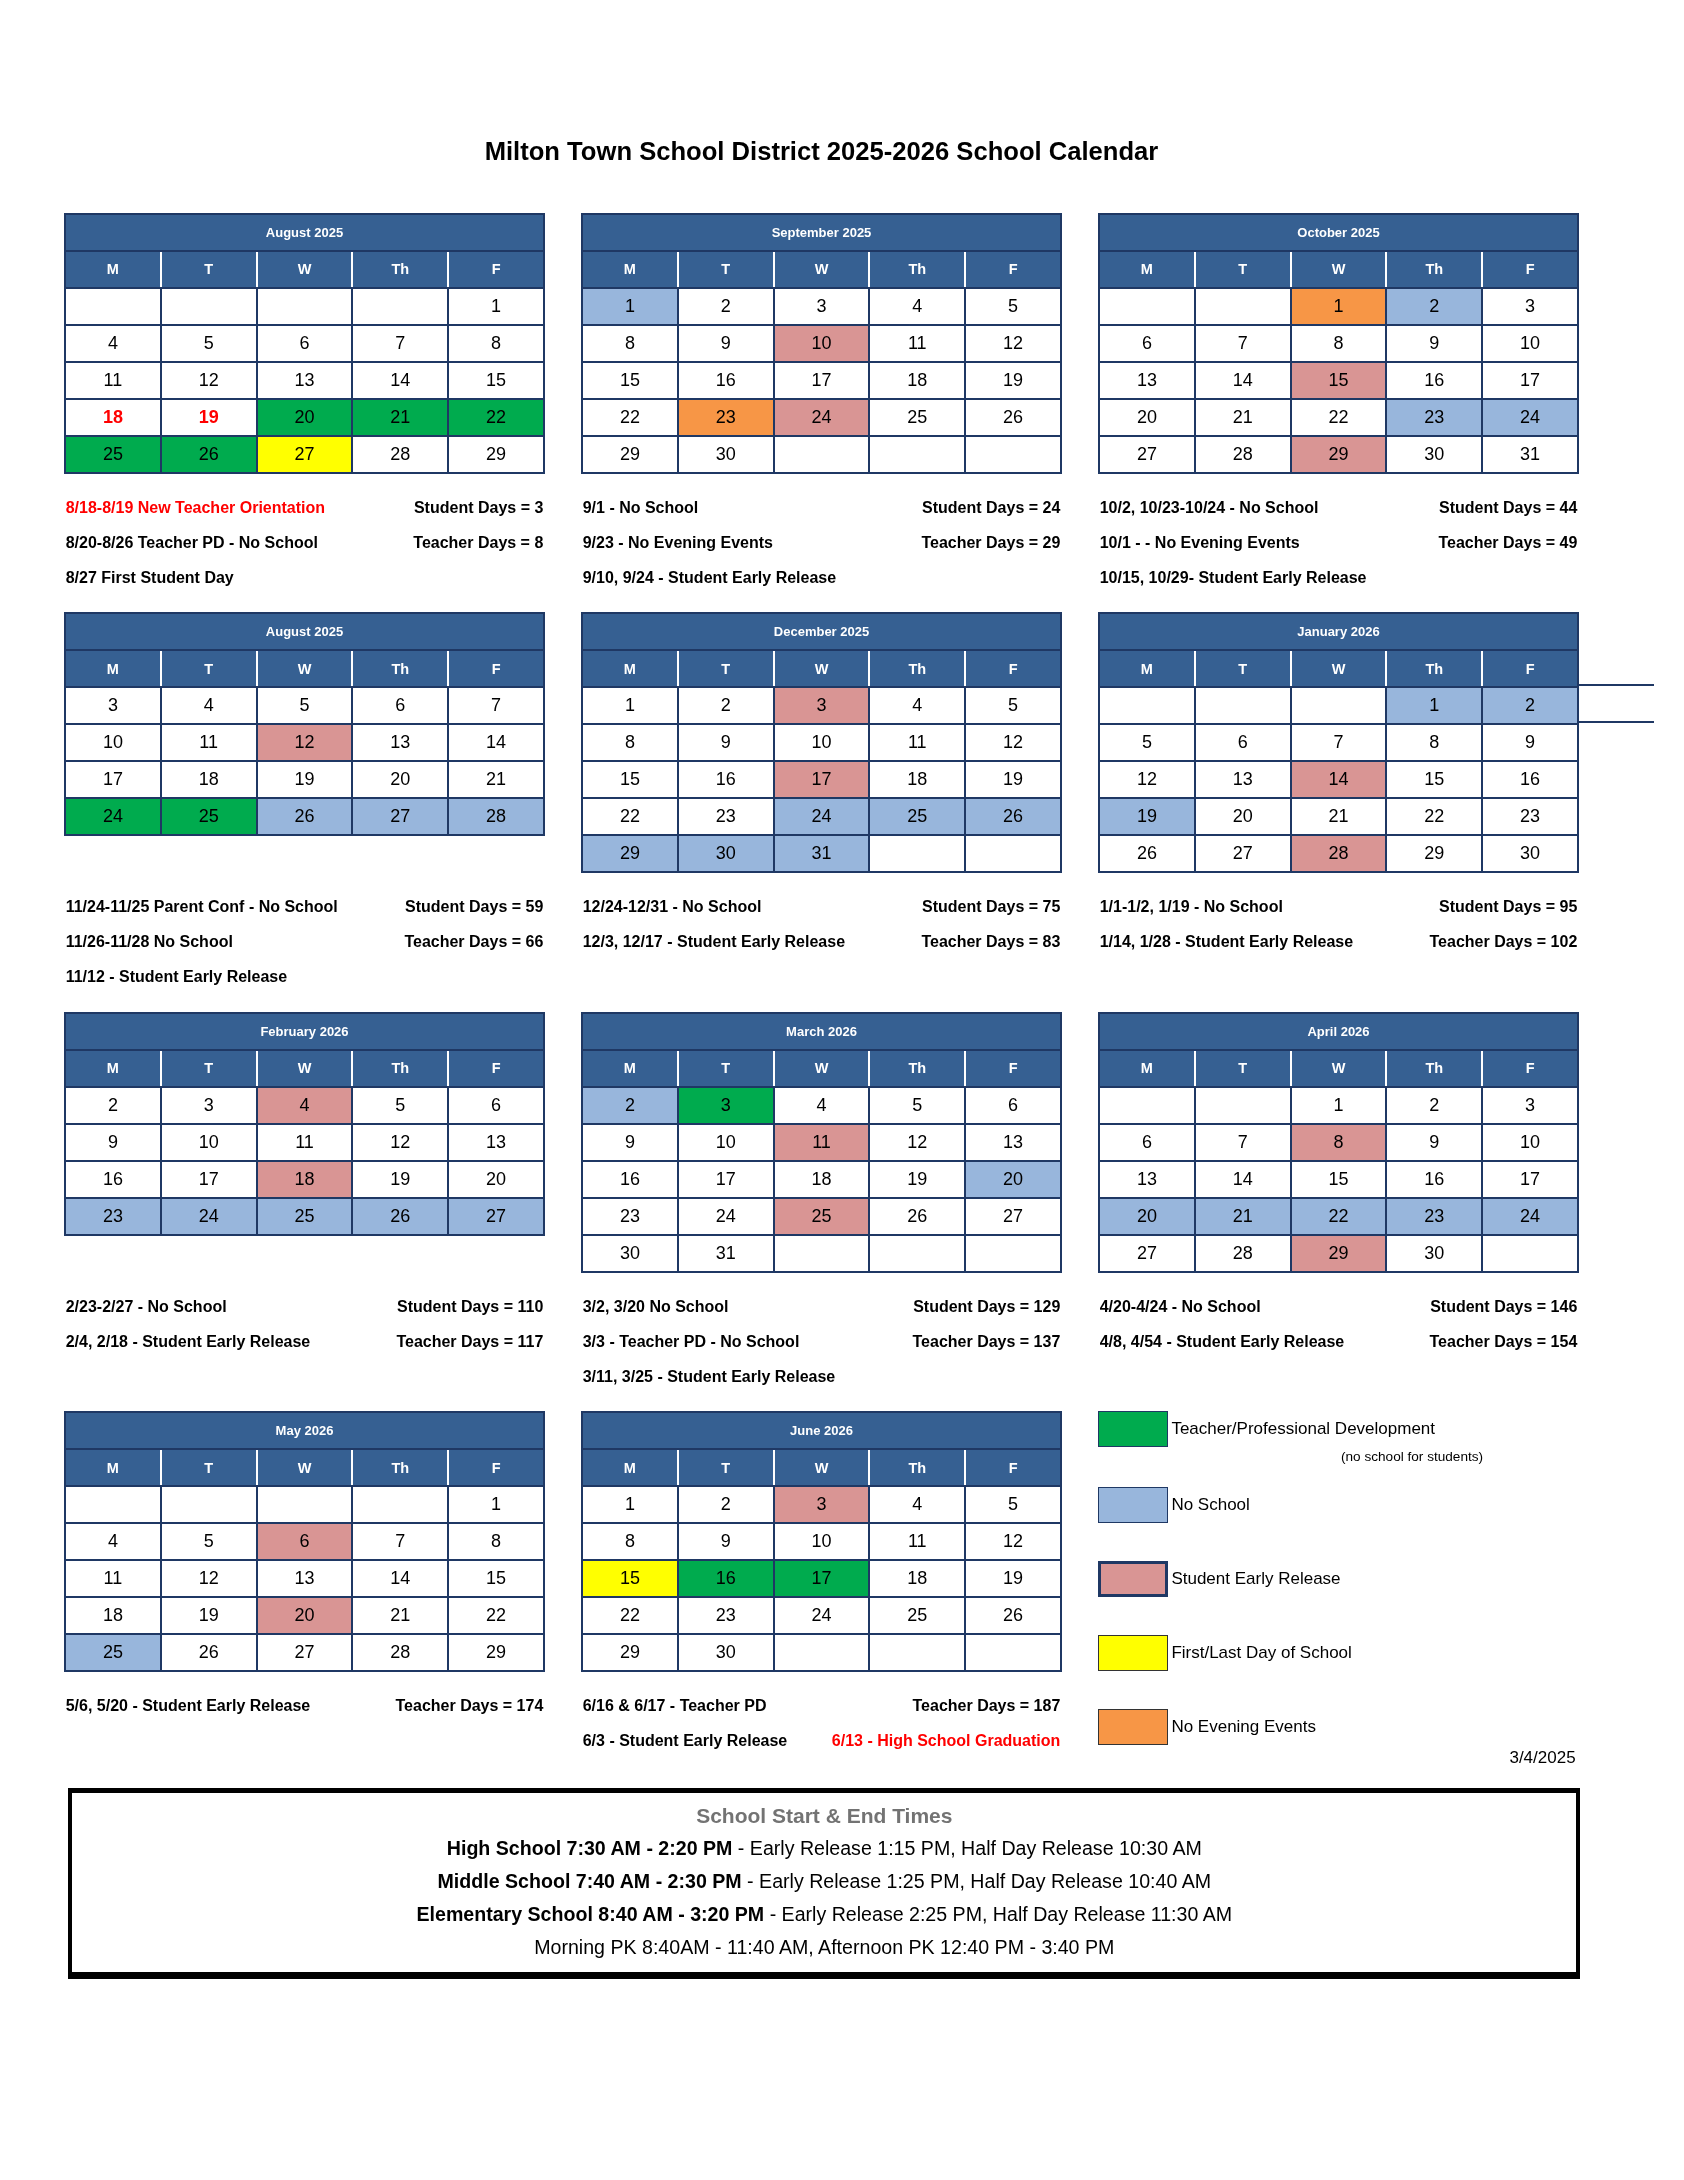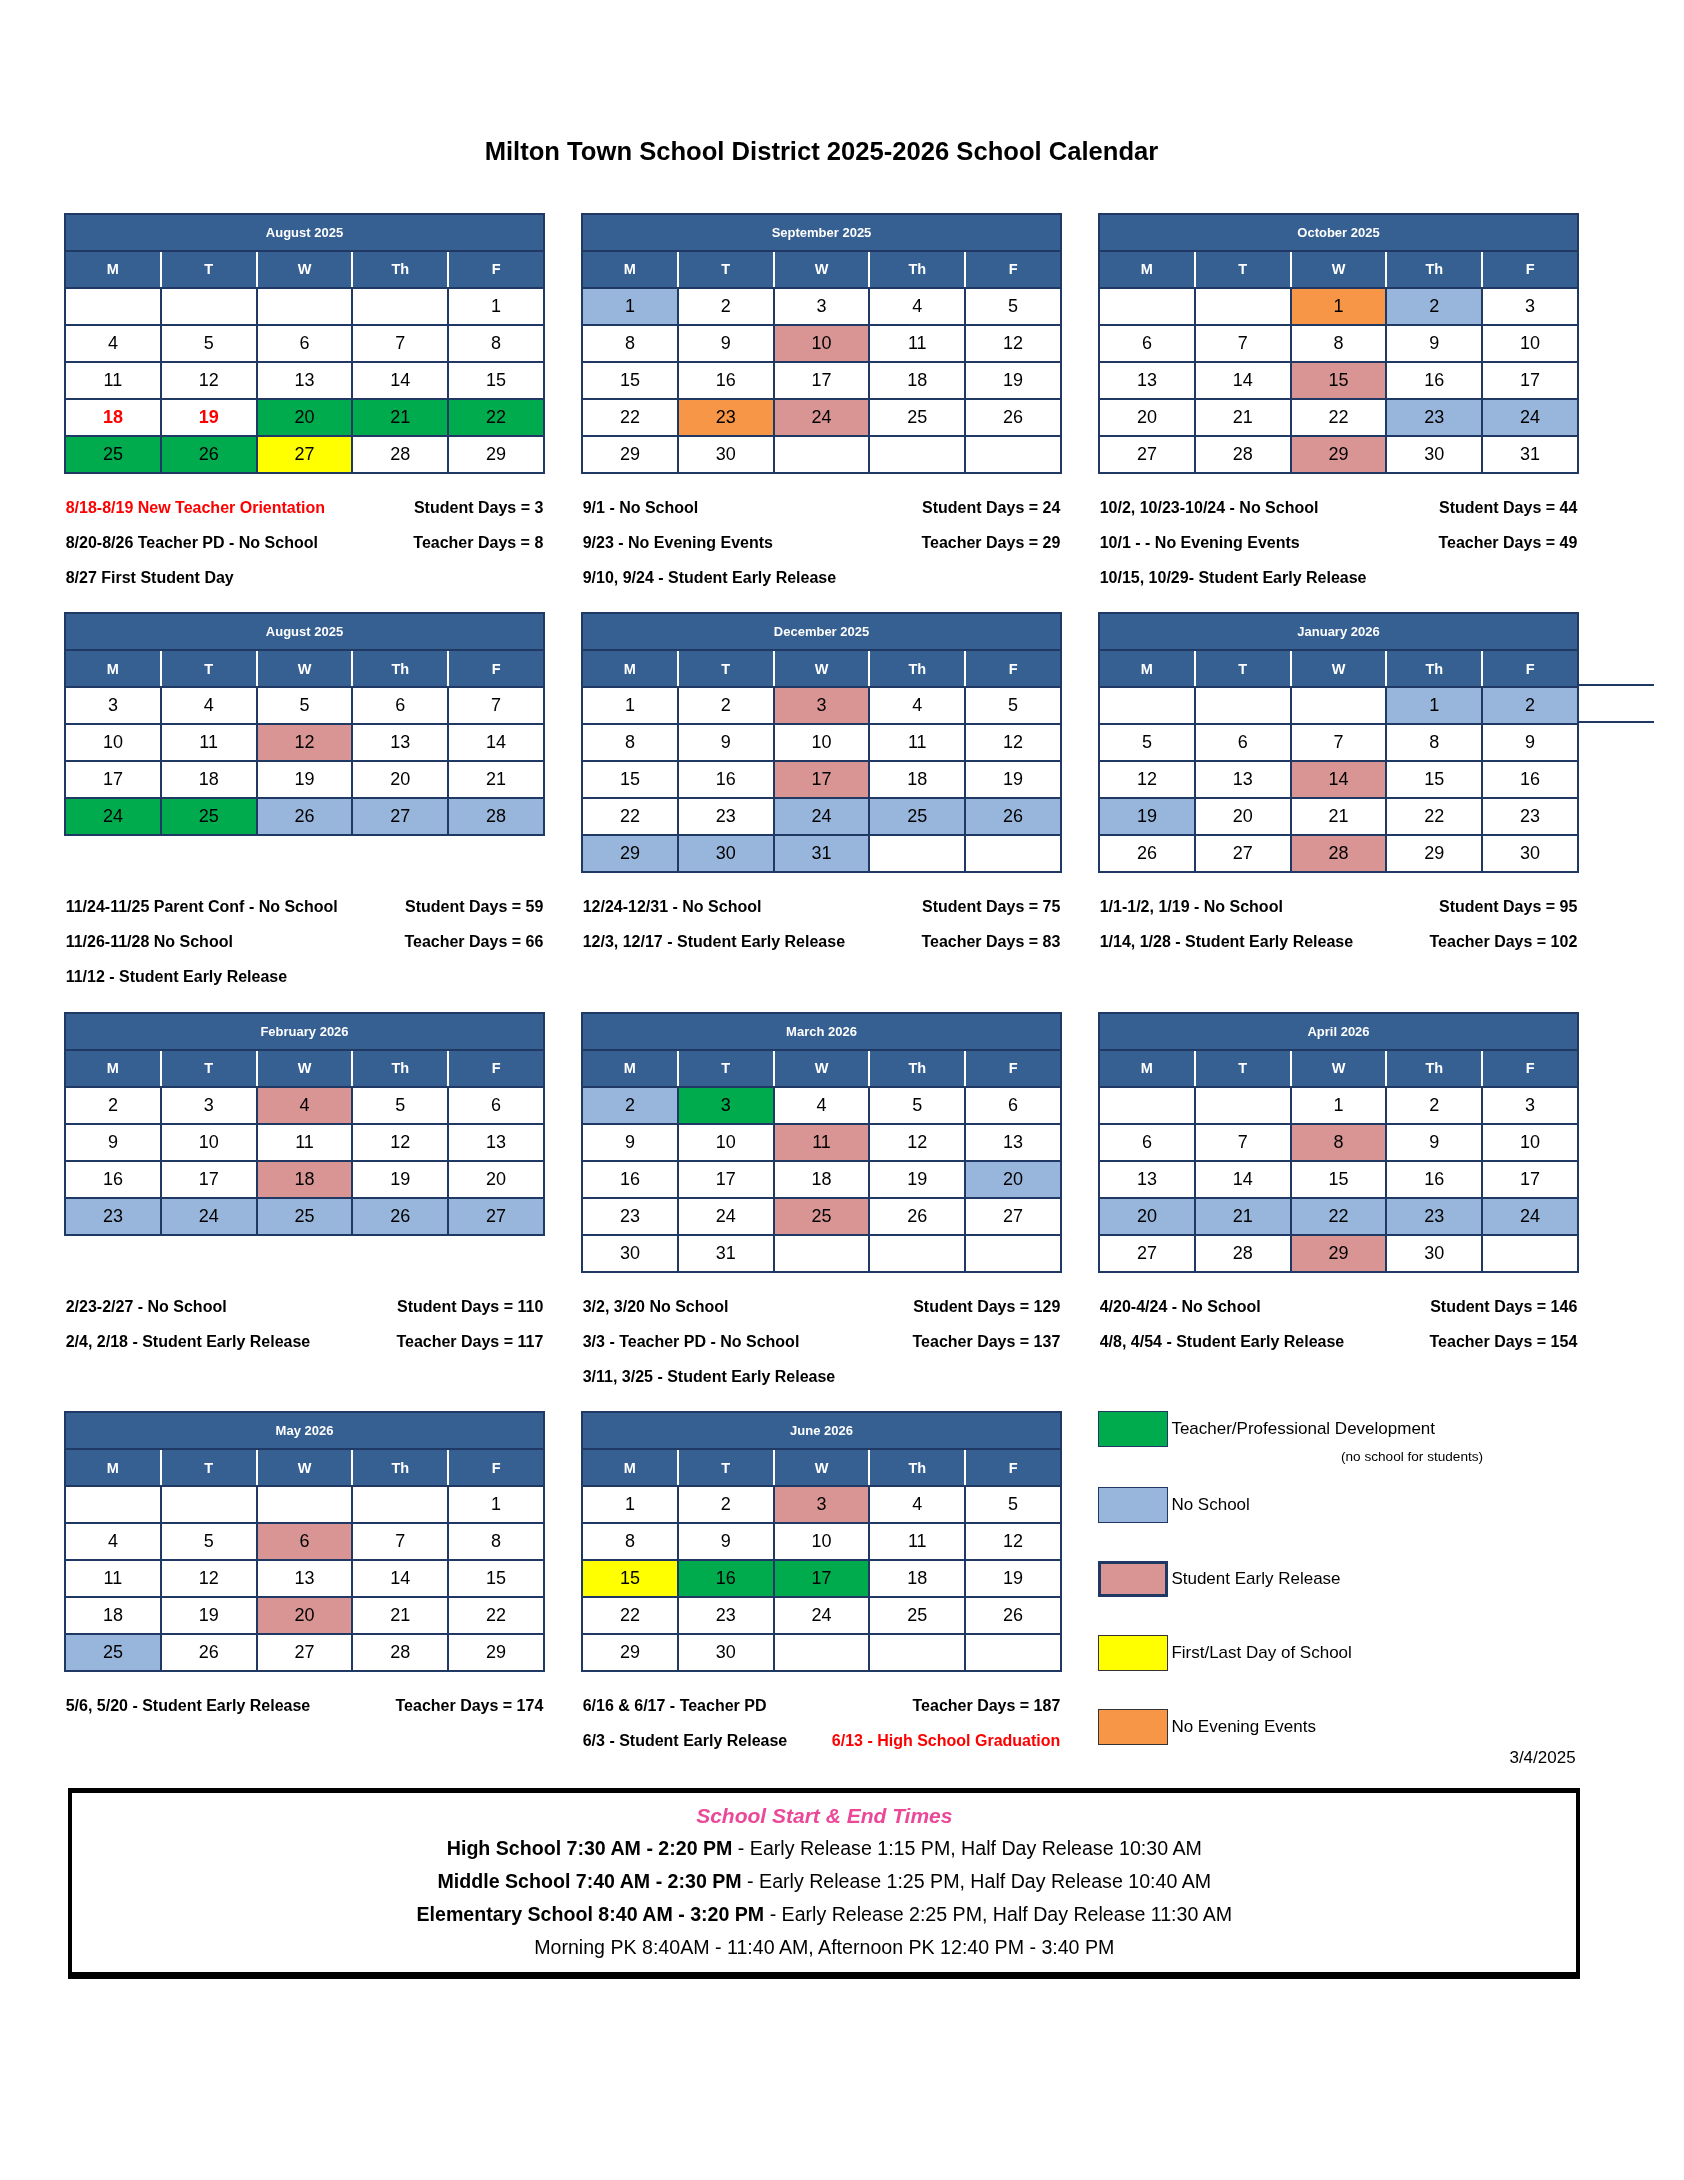--- a/index.html
+++ b/index.html
@@ -105,24 +105,23 @@
     margin-left: 4.3px;
     margin-top: 1.7px;
     width: 1512px;
     border: 4.3px solid #000;
     border-top-width: 5.1px;
     border-bottom-width: 7.7px;
     padding: 6.8px 8.5px 8.5px 8.5px;
     text-align: center;
   }
   .footer-title {
-    color: #ec4899;
+    color: #737373;
     font-size: 21px;
     font-weight: bold;
-    font-style: italic;
     line-height: 32px;
   }
   .footer-line { font-size: 19.6px; line-height: 33px; }
   .footer-line b { font-weight: bold; }
 </style>
 </head>
 <body>
 
 <div class="content">
 

